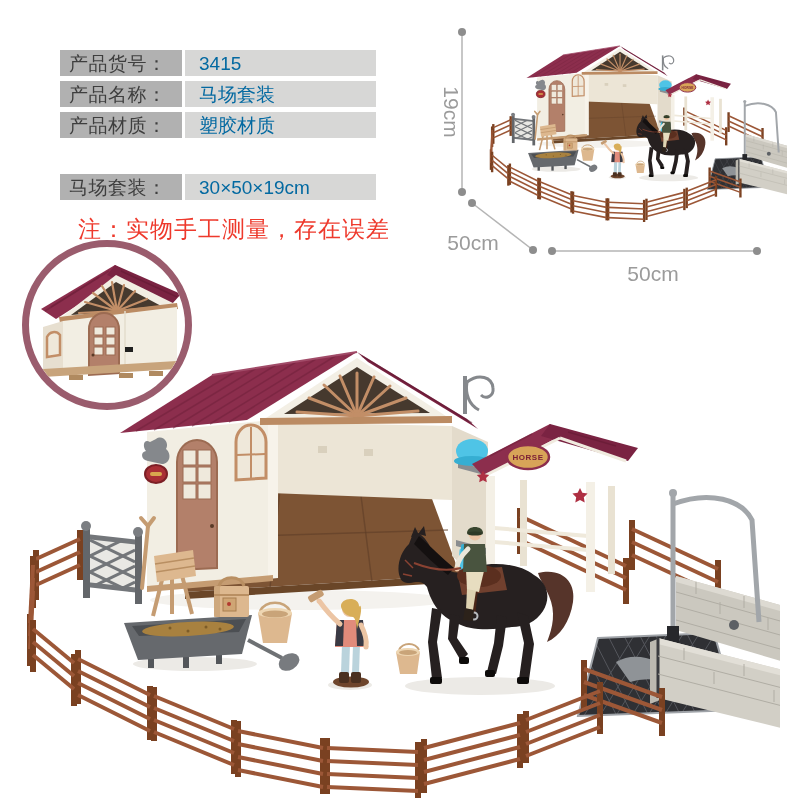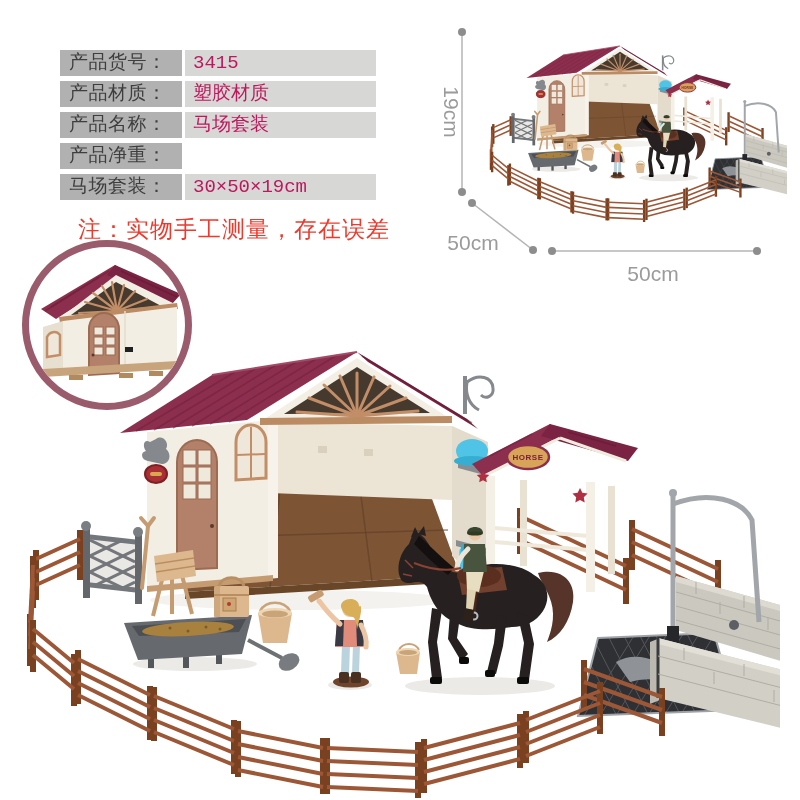--- a/index.html
+++ b/index.html
@@ -1,21 +1,21 @@
 <!DOCTYPE html>
 <html style="--c-labelBg: #b1b1b1; --c-valueBg: #d7d7d6; --c-noteRed: #ee392c; --c-dimText: #9b9b9b; --c-dimLine: #b5b5b5; --c-dimDot: #8d8d8d; --c-ring: #9a5c6d; --c-roof: #8c2e4d; --c-roofDark: #7a2342; --c-fan: #c28e67; --c-wall: #f2eee3; --c-wallShade: #e7dfd0; --c-gableDark: #46392e; --c-door: #b3806a; --c-floor: #7d5434; --c-fence: #9c5737; --c-fenceDark: #7a4121; --c-gate: #73767a; --c-tan: #ddb88f; --c-tanDark: #c59c72; --c-trough: #66696d; --c-feed: #a8813f; --c-horse: #262020; --c-horseBrown: #56342a; --c-blue: #4fc4e6; --c-blueDark: #36aed2; --c-brick: #cbc8bf; --c-brickLine: #b0ada4; --c-pipe: #a2a6aa; --c-star: #ae2f42; --c-sign: #d8a458; --c-signText: #7c2036; --c-skin: #ecc5a4; --c-hair: #d8ae58; --c-girlShirt: #e18b7b; --c-girlPants: #bad3dc; --c-riderVest: #49543f; --c-riderPants: #e7ddc0; --c-grate: #2f3034;"><head>
 <meta charset="utf-8">
 <style>
   html,body{margin:0;padding:0;background:#ffffff;}
   body{font-family:"Liberation Sans","DejaVu Sans",sans-serif;}
   .canvas{position:relative;width:800px;height:800px;background:#fff;overflow:hidden;}
-  .spec{position:absolute;left:60px;top:50px;width:316px;font-family:Liberation Mono, monospace;}
+  .spec{position:absolute;left:60px;top:50px;width:316px;}
   .spec-row{display:flex;height:26px;margin-bottom:5px;}
   .spec-label{width:122px;background:var(--c-labelBg,#b1b1b1);color:#3e3e3e;font-size:19px;line-height:27px;padding-left:9px;box-sizing:border-box;letter-spacing:.5px;white-space:nowrap;}
-  .spec-value{flex:1;background:var(--c-valueBg,#d7d7d6);color:#be185d;font-size:19px;line-height:27px;padding-left:8px;margin-left:3px;white-space:nowrap;}
+  .spec-value{flex:1;background:var(--c-valueBg,#d7d7d6);color:#0369a1;font-size:19px;line-height:27px;padding-left:14px;margin-left:3px;white-space:nowrap;}
   .note{position:absolute;left:58px;top:214px;width:352px;text-align:center;font-size:23px;color:var(--c-noteRed,#ee392c);letter-spacing:1px;}
   .anno{position:absolute;left:425px;top:15px;pointer-events:none;}
   .anno text{font-size:21px;fill:var(--c-dimText,#9b9b9b);}
   .anno line{stroke:var(--c-dimLine,#b5b5b5);stroke-width:1.5;}
   .anno circle{fill:var(--c-dimDot,#8d8d8d);}
   .thumb{position:absolute;left:487px;top:37px;}
   .inset{position:absolute;left:22px;top:240px;width:170px;height:170px;border:7px solid var(--c-ring,#9a5c6d);border-radius:50%;background:#fff;overflow:hidden;box-sizing:border-box;}
   .inset svg{display:block;}
   .main-photo{position:absolute;left:20px;top:330px;}
 </style>
@@ -23,29 +23,28 @@
 <body>
 
 <div class="canvas">
 
   <div class="spec">
     <div class="spec-row">
       <div class="spec-label">产品货号：</div>
       <div class="spec-value">3415</div>
     </div>
     <div class="spec-row">
+      <div class="spec-label">产品名称：</div>
+      <div class="spec-value">马场套装</div>
+    </div>
+    <div class="spec-row">
       <div class="spec-label">产品材质：</div>
       <div class="spec-value">塑胶材质</div>
     </div>
     <div class="spec-row">
-      <div class="spec-label">产品名称：</div>
-      <div class="spec-value">马场套装</div>
-    </div>
-    <div class="spec-row">
-      <div class="spec-label">产品净重：</div>
     </div>
     <div class="spec-row">
       <div class="spec-label">马场套装：</div>
       <div class="spec-value">30×50×19cm</div>
     </div>
   </div>
 
   <div class="note">注：实物手工测量，存在误差</div>
 
   <svg class="anno" width="370" height="275" viewBox="0 0 370 275">

